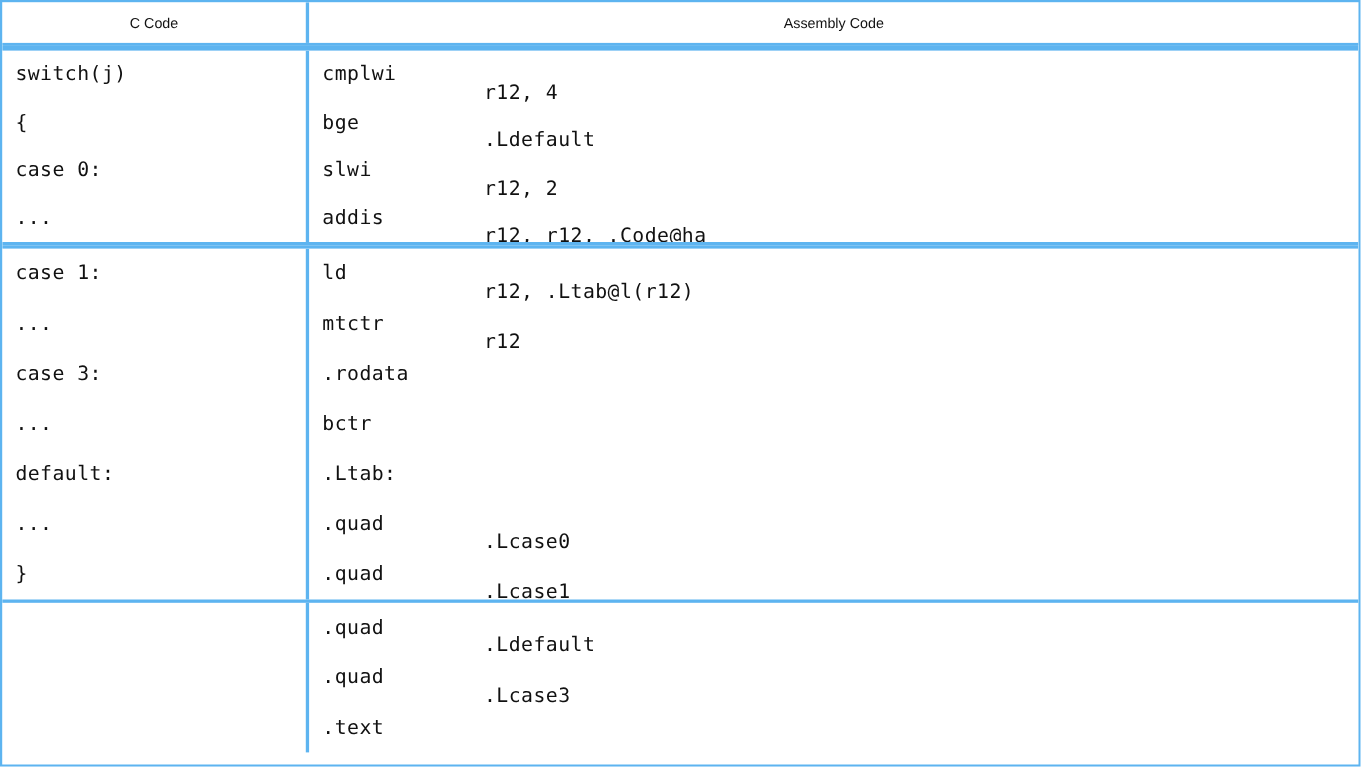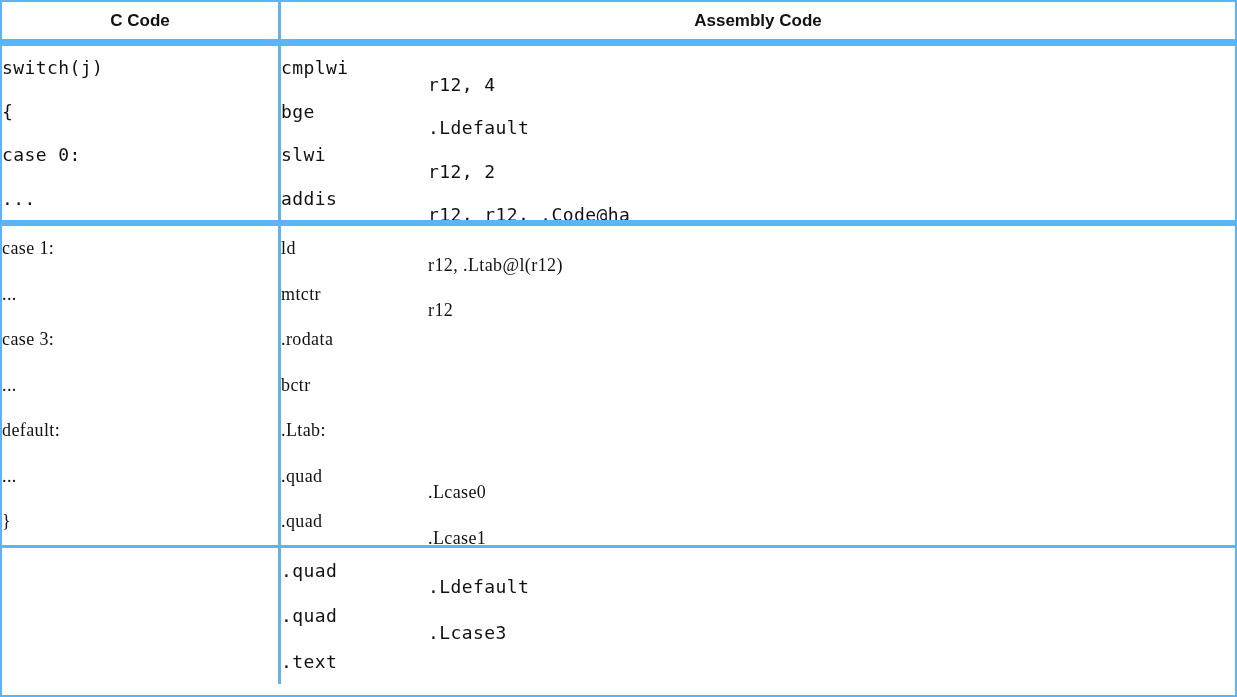--- a/index.html
+++ b/index.html
@@ -25,23 +25,22 @@
   .header-row {
     display: flex;
     height: 39px;
     border-bottom: 2px solid var(--border);
   }
   .header-cell {
     display: flex;
     align-items: center;
     justify-content: center;
     font-family: "Liberation Sans", sans-serif;
-    font-size: 17px;
+    font-size: 13px;
     color: var(--text);
-    font-weight: bold;
   }
   .header-cell.left { width: 279px; border-right: 3px solid var(--border); }
   .header-cell.right { flex: 1; }
 
   
   .rule { position: relative; background: var(--background); }
   .rule-header { height: 5px; border-bottom: 5px solid var(--border); }
   .rule-double { height: 5px; border-top: 3px solid var(--border); border-bottom: 3px solid var(--border); }
   .rule-single { height: 3px; background: var(--border); }
   .vseg {
@@ -53,27 +52,27 @@
   }
 
   
   .section { display: flex; }
   .col-left { width: 279px; border-right: 3px solid var(--border); }
   .col-right { flex: 1; }
 
   .crow, .arow {
     display: flex;
     align-items: center;
-    padding-left: 0;
+    padding-left: 12px;
     font-size: 18px;
     letter-spacing: 0.4px;
     white-space: pre;
   }
   .section-0 .crow, .section-0 .arow { height: 43.5px; }
-  .section-1 .crow, .section-1 .arow { height: 45.5px; font-family: Liberation Serif, serif; }
+  .section-1 .crow, .section-1 .arow { height: 45.5px; }
   .section-2 .crow, .section-2 .arow { height: 45.5px; }
 
   .mn { flex: 0 0 147px; }
   .op { flex: 1; margin-top: 33px; }
 </style>
 </head>
 <body>
 
 <div class="table">
 

